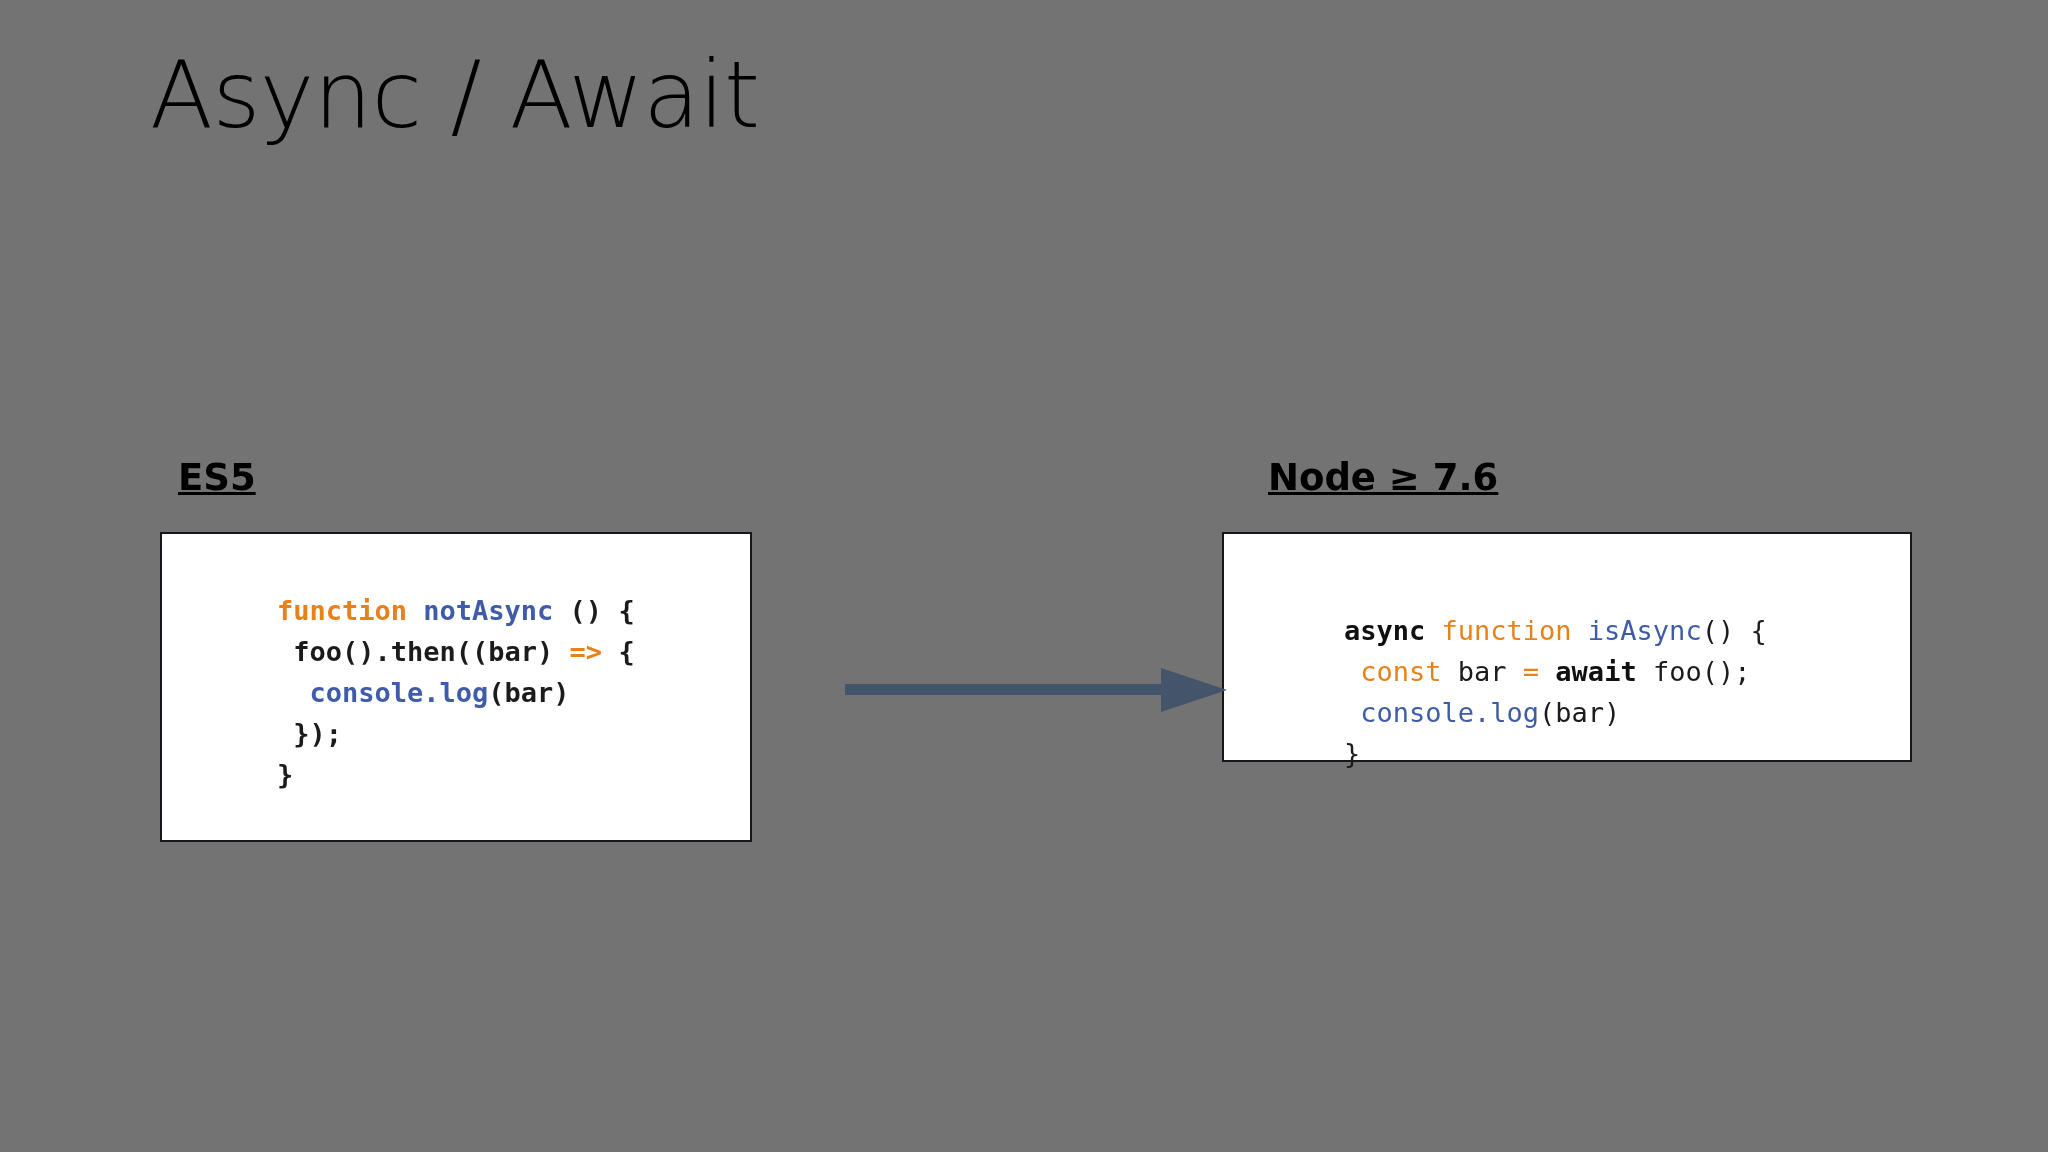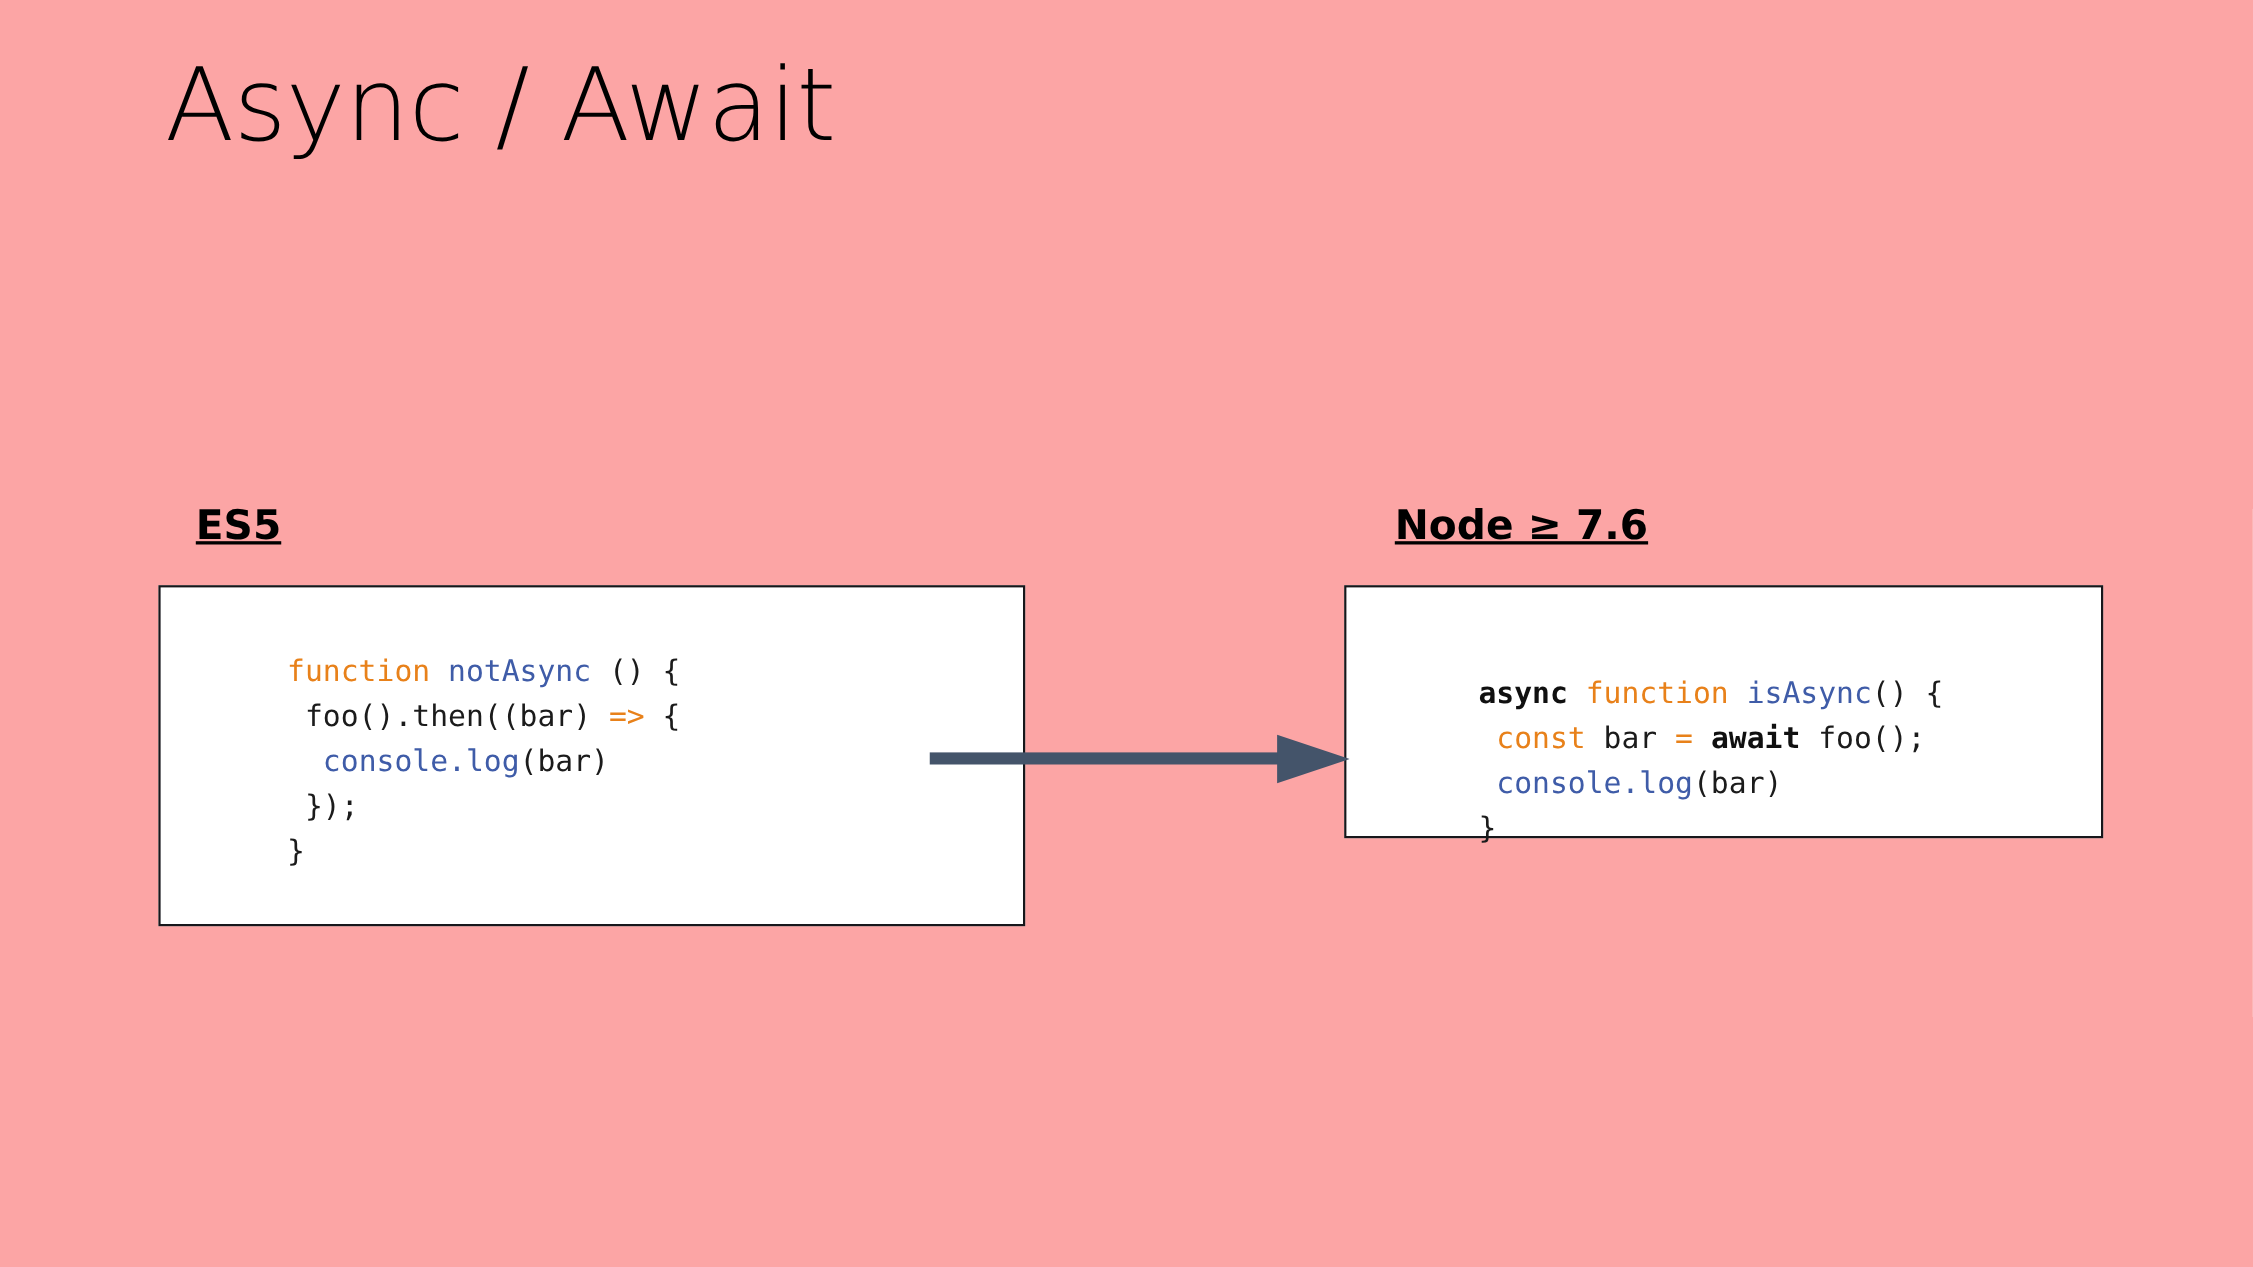--- a/index.html
+++ b/index.html
@@ -12,21 +12,21 @@
     height: 1152px;
     position: relative;
     overflow: hidden;
     font-family: "Liberation Sans", sans-serif;
     -webkit-font-smoothing: antialiased;
   }
 
   #slide {
     position: absolute;
     inset: 0;
-    background: #fca5a5;
+    background: #737373;
     padding-left: 39px;
   }
 
   
   .slide-title {
     position: absolute;
     left: 150px;
     top: 46px;
     font-family: "DejaVu Sans", sans-serif;
     font-weight: 300;
@@ -69,21 +69,21 @@
   .col-label.left  { left: 178px;  top: 456px; }
   .col-label.right { left: 1268px; top: 456px; }
 
   
   .code-box {
     position: absolute;
     box-sizing: border-box;
     border: 2px solid #17171b;
     background: #ffffff;
   }
-  .code-box.left  { left: 144px;  top: 532px; width: 788px; height: 310px; }
+  .code-box.left  { left: 160px;  top: 532px; width: 592px; height: 310px; font-weight: bold; }
   .code-box.right { left: 1222px; top: 532px; width: 690px; height: 230px; }
 
   .code-body {
     position: absolute;
     font-family: "DejaVu Sans Mono", monospace;
     font-size: 27px;
     line-height: 41px;
     color: #1b1b1b;
     white-space: pre;
   }

